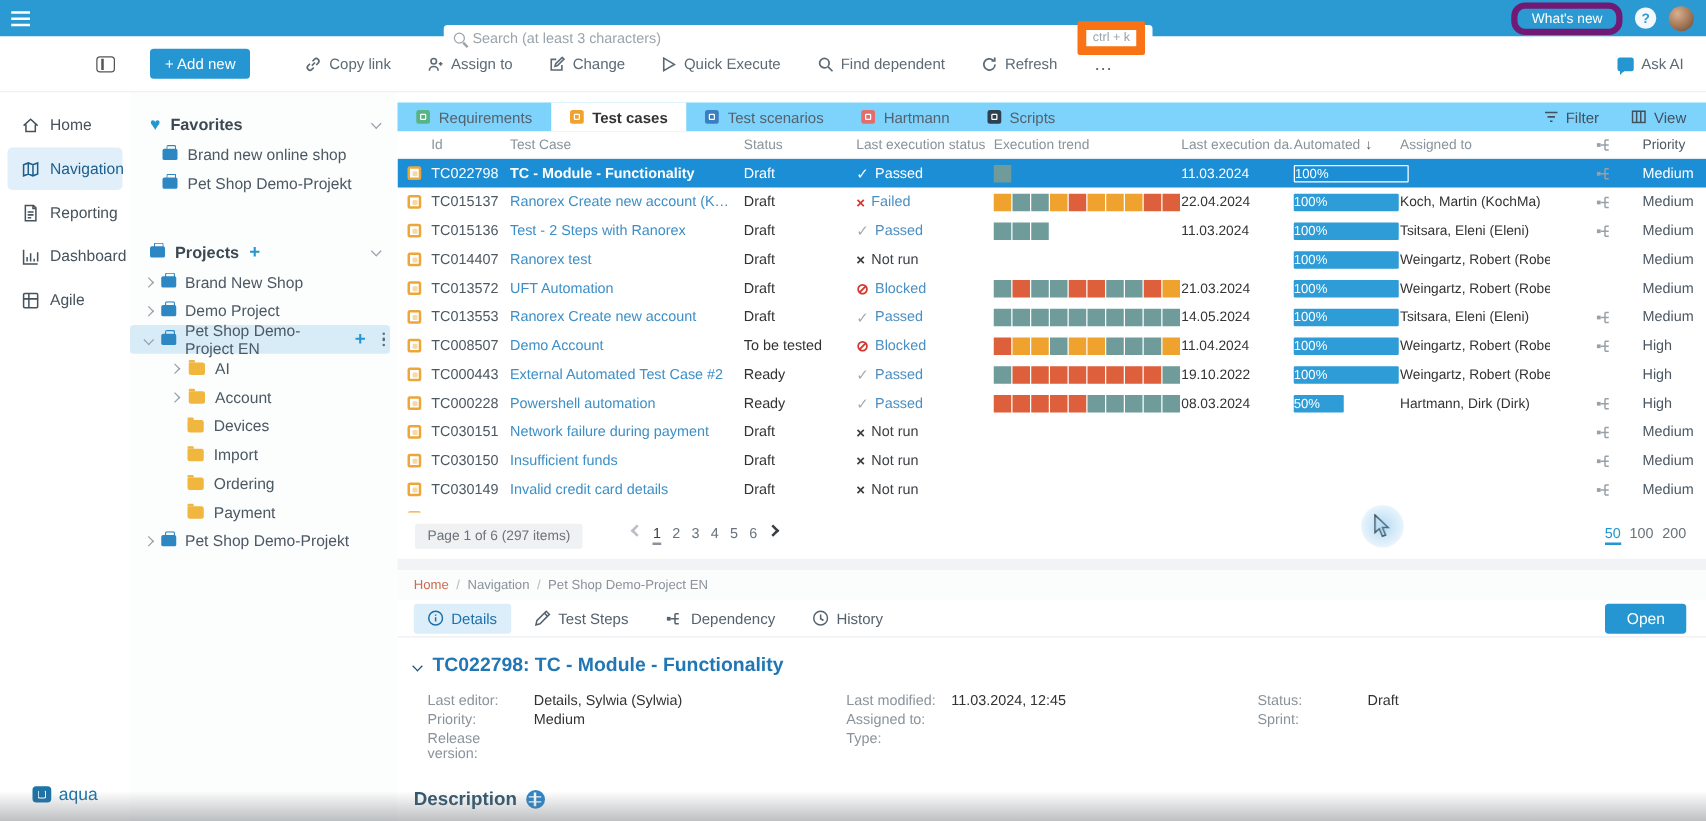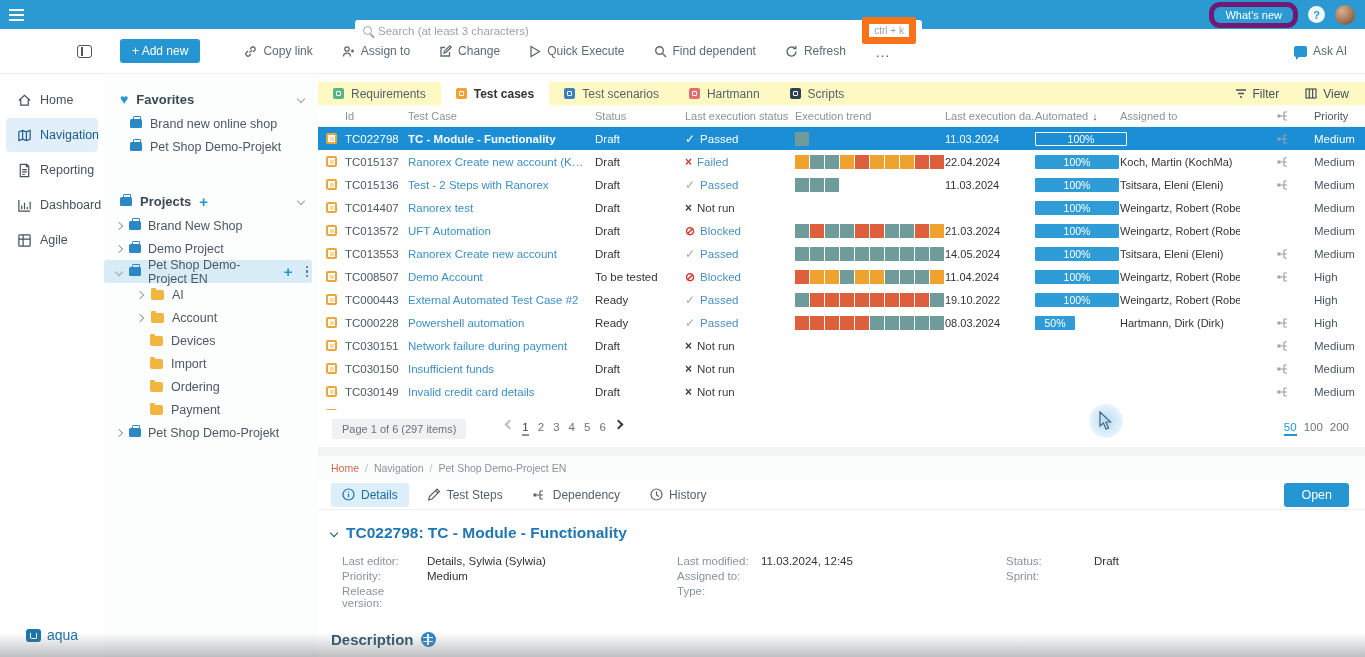--- a/index.html
+++ b/index.html
@@ -66,21 +66,21 @@
   .tree-row { display:flex; align-items:center; gap:7px; height:23px; padding-left:12px; cursor:pointer; }
   .tree-row.sel { background:#d8ecf8; border-radius:3px; margin-right:6px; }
   .kebab { margin-left:2px; display:flex; flex-direction:column; gap:2px; padding:2px 4px; cursor:pointer; }
   .kebab i { width:2.5px; height:2.5px; border-radius:50%; background:#5d6a74; display:block; }
   .tree-row.sel .plus { margin-left:4px; }
   .folder-row { display:flex; align-items:center; gap:8px; height:23px; padding-left:33px; cursor:pointer; }
   .folder-row.nochev { padding-left:46px; }
 
   
   .main { flex:1; background:#fff; padding-top:8px; display:flex; flex-direction:column; position:relative; }
-  .tabstrip { height:23px; background:#fef9c3; display:flex; align-items:stretch; }
+  .tabstrip { height:23px; background:#7dd3fc; display:flex; align-items:stretch; }
   .tab { display:flex; align-items:center; gap:7px; padding:0 15px; font-size:12px; color:#55626e; cursor:pointer; }
   .tab.active { background:#fff; font-weight:bold; color:#333; }
   .sqic { width:11px; height:11px; border-radius:2px; position:relative; flex:none; }
   .sqic::after { content:""; position:absolute; inset:3px; border:1.5px solid #fff; border-radius:1px; }
   .strip-right { margin-left:auto; display:flex; align-items:center; gap:26px; padding-right:16px; }
   .striplink { display:flex; align-items:center; gap:6px; font-size:12px; color:#44505c; cursor:pointer; }
 
   .gridrow { display:grid; grid-template-columns:27px 63px 187px 90px 110px 150px 90px 85px 120px 20px 48px 1fr; align-items:center; }
   .ghead { height:22px; font-size:11px; color:#8a939b; border-bottom:1px solid #f0f1f2; }
   .ghead > div { overflow:hidden; white-space:nowrap; }
@@ -105,21 +105,21 @@
   .exec-ic.failed { color:#d3382f; }
   .exec-ic.notrun { color:#3a3f44; }
   .exec-ic.blocked { color:#d3382f; }
   .exec-tx { color:#4b8fc2; }
   .exec-tx.notrun { color:#3a3f44; }
   .trow.sel .exec-ic, .trow.sel .exec-tx { color:#fff; }
   .c-trend { display:flex; gap:1px; }
   .sq { width:14px; height:14px; flex:none; }
   .sq.t { background:#6f9b9b; } .sq.o { background:#f0a22e; } .sq.r { background:#dd5f3b; }
   .c-date { font-size:11px; }
-  .abar { background:#2e9cd6; color:#fff; font-size:10.5px; height:14px; line-height:14px; text-align:center; border-radius:1px; }
+  .abar { background:#2e9cd6; color:#fff; font-size:10.5px; height:14px; line-height:14px; text-align:left; border-radius:1px; }
   .trow.sel .abar { background:transparent; border:1px solid #fff; width:92px !important; line-height:12px; }
   .c-assignee { font-size:11px; overflow:hidden; white-space:nowrap; }
   .c-priority { padding-left:6px; color:#4c5863; }
   .trow.sel .c-priority { color:#fff; }
   .partial { height:7px; overflow:hidden; }
 
   .pager { height:37px; display:flex; align-items:center; padding:0 16px 0 14px; }
   .psummary { background:#f0f1f2; border-radius:2px; color:#6a737b; font-size:11px; padding:4px 10px; }
   .parrow { width:7px; height:7px; border-right:2px solid #3a3f44; border-bottom:2px solid #3a3f44; display:inline-block; cursor:pointer; }
   .parrow.left { transform:rotate(135deg); border-color:#b8bec3; }

